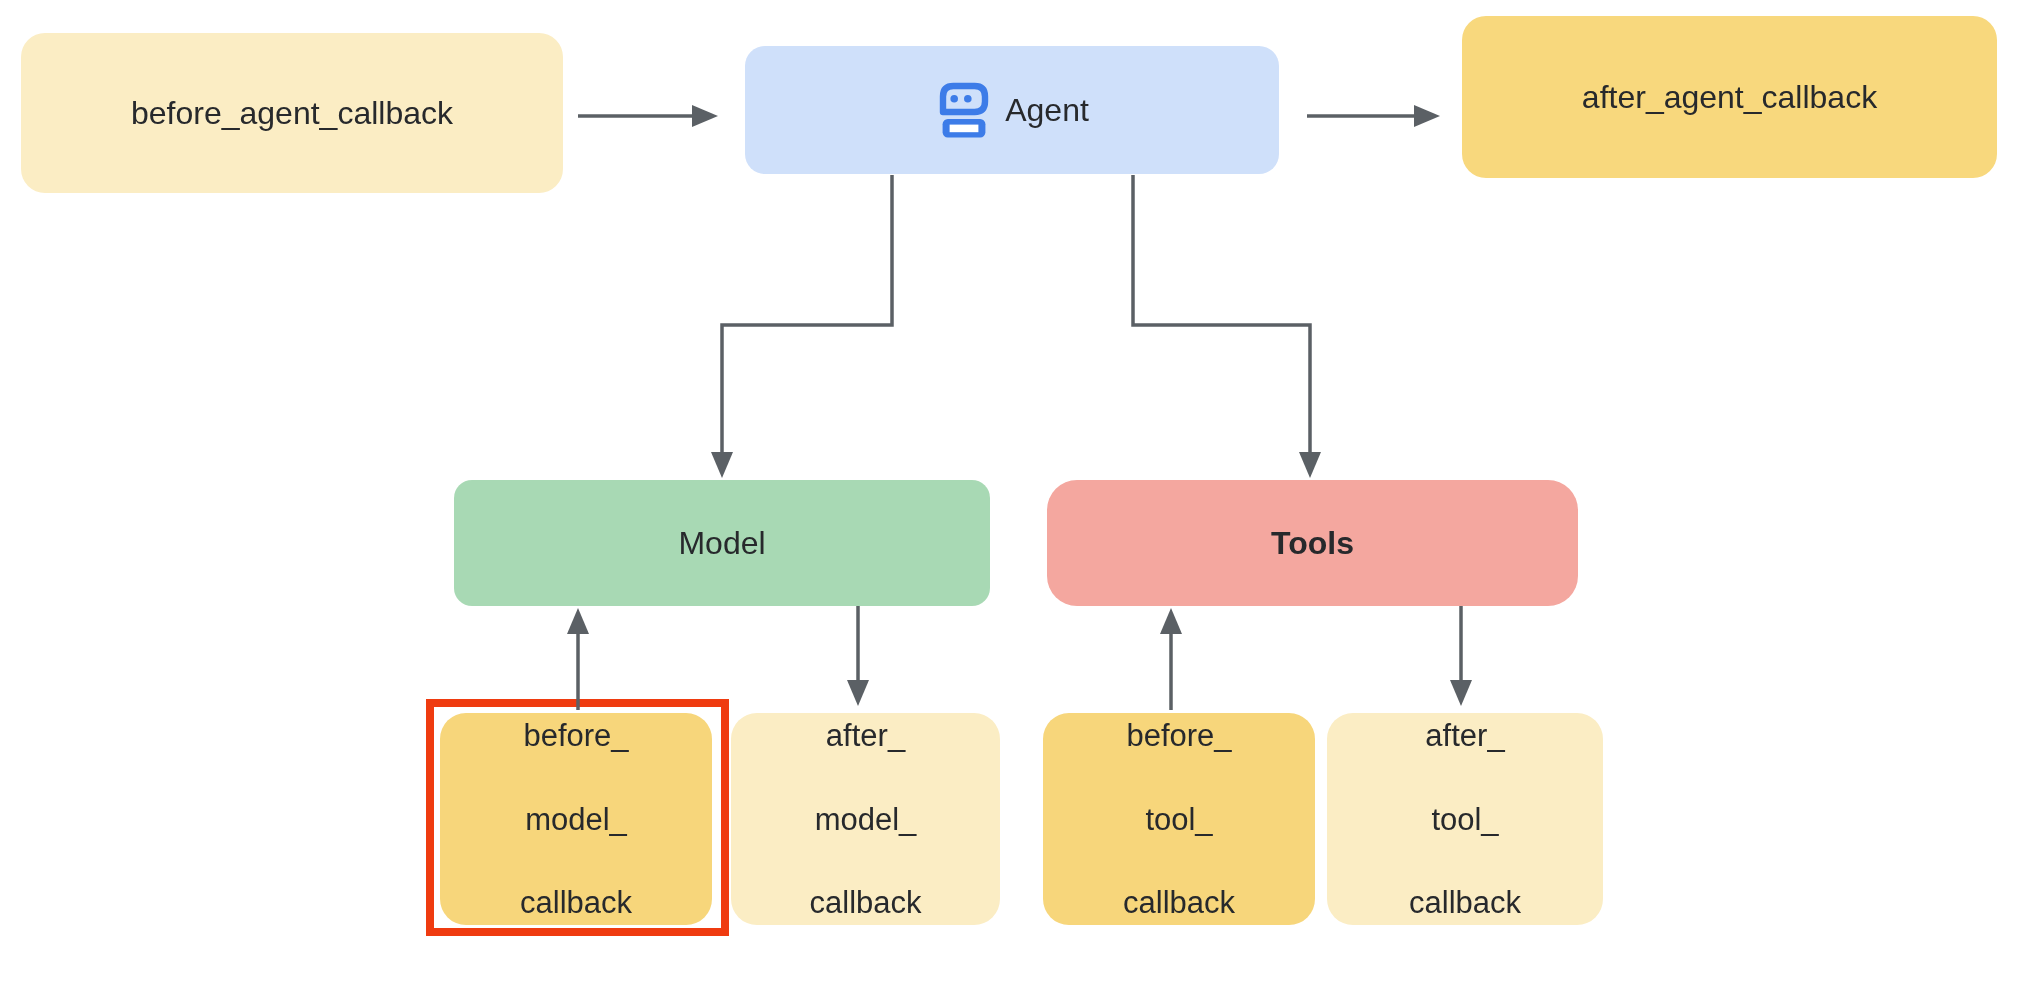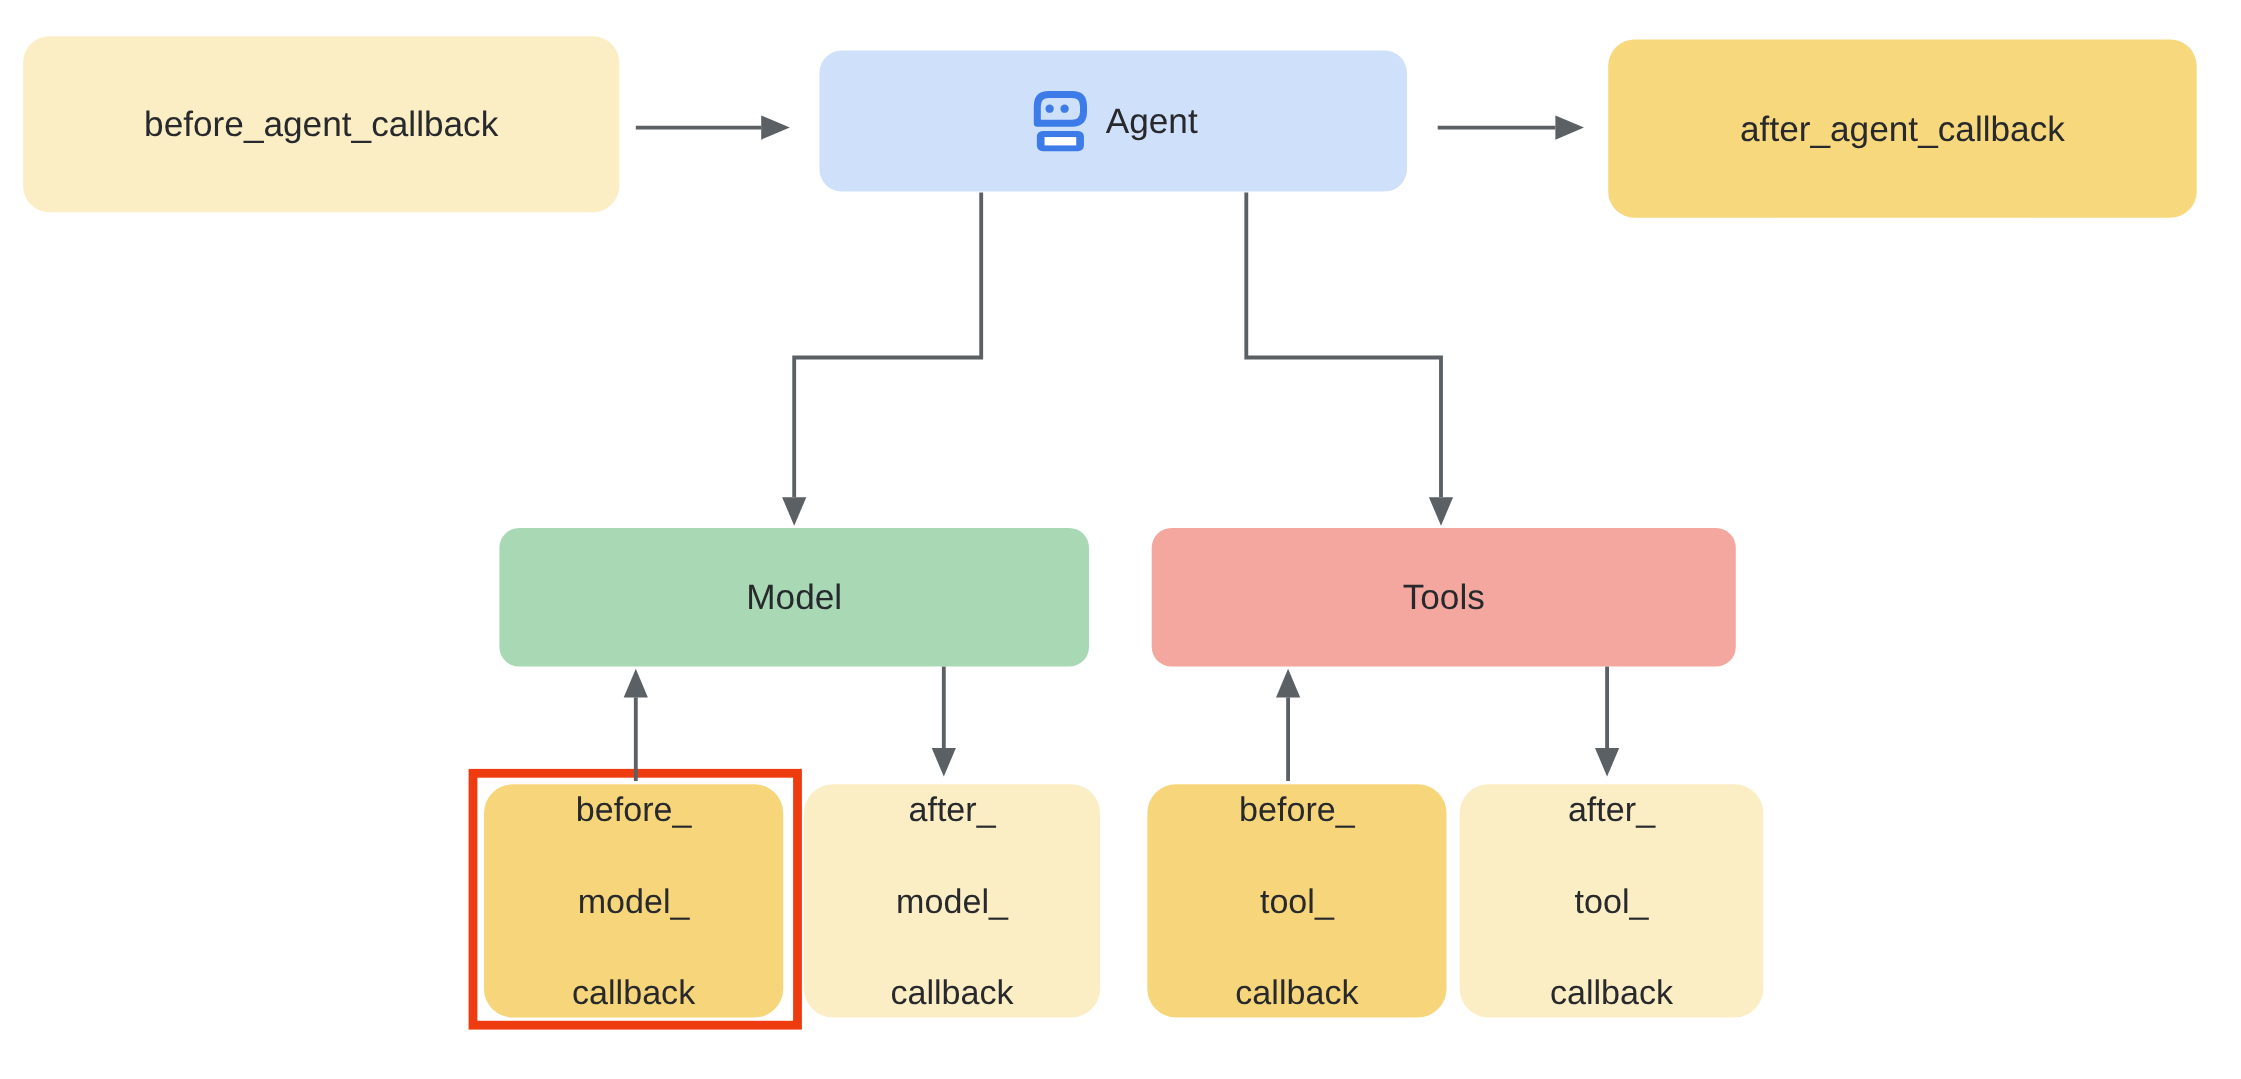--- a/index.html
+++ b/index.html
@@ -7,23 +7,23 @@
     position:relative;width:2037px;height:981px;background:#ffffff;
     font-family:"Liberation Sans",sans-serif;overflow:hidden;color:#27292C;
   }
   .node{
     position:absolute;display:flex;align-items:center;justify-content:center;
     text-align:center;font-size:32px;letter-spacing:0;color:#27292C;
     box-sizing:border-box;
   }
   .n-before-agent{left:21px;top:33px;width:542px;height:160px;background:#FBEDC4;border-radius:24px;}
   .n-agent{left:745px;top:46px;width:534px;height:128px;background:#CFE0FA;border-radius:20px;gap:12px;}
-  .n-after-agent{left:1462px;top:36px;width:535px;height:162px;background:#F8D87D;border-radius:24px;}
+  .n-after-agent{left:1462px;top:16px;width:535px;height:162px;background:#F8D87D;border-radius:24px;}
   .n-model{left:454px;top:480px;width:536px;height:126px;background:#A8D9B4;border-radius:18px;}
-  .n-tools{left:1047px;top:480px;width:531px;height:126px;background:#F4A79F;border-radius:18px;}
+  .n-tools{left:1047px;top:480px;width:531px;height:126px;background:#F4A79F;border-radius:30px;font-weight:bold;}
   .n-before-model{left:440px;top:713px;width:272px;height:212px;background:#F7D67B;border-radius:26px;}
   .n-after-model{left:731px;top:713px;width:269px;height:212px;background:#FBEDC4;border-radius:26px;}
   .n-before-tool{left:1043px;top:713px;width:272px;height:212px;background:#F7D67B;border-radius:26px;}
   .n-after-tool{left:1327px;top:713px;width:276px;height:212px;background:#FBEDC4;border-radius:26px;}
   .multiline{flex-direction:column;line-height:45px;font-size:31px;justify-content:space-between;}
   .multiline span{display:block;}
   .agent-icon{display:inline-flex;align-items:center;justify-content:center;width:58px;height:64px;}
   .highlight-rect{
     position:absolute;left:426px;top:699px;width:303px;height:237px;
     border:8px solid #EF3B10;box-sizing:border-box;background:transparent;

